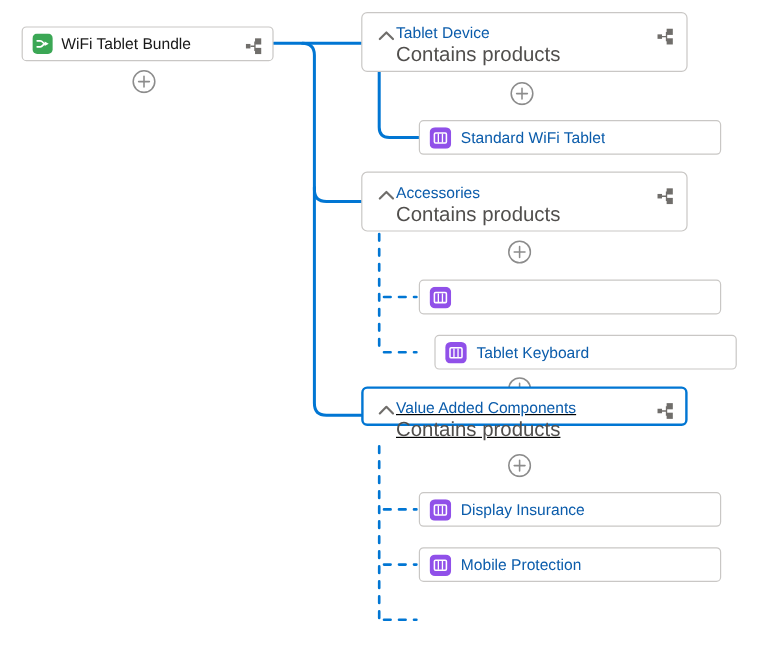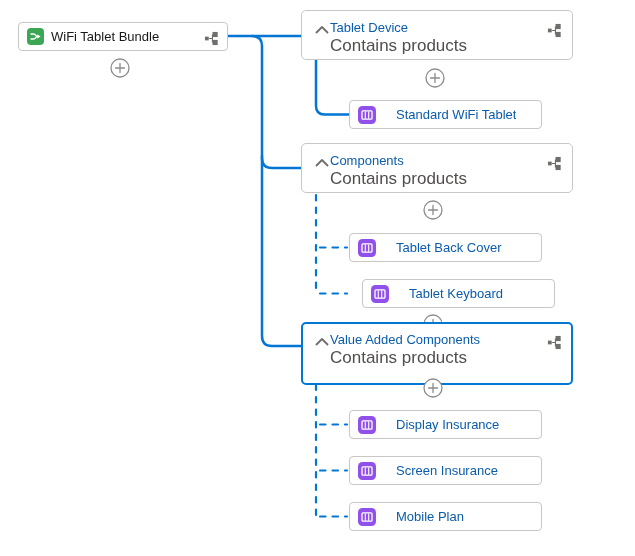--- a/index.html
+++ b/index.html
@@ -16,21 +16,21 @@
   .root-node{left:18px;top:22px;width:210px;height:29px;display:flex;align-items:center;gap:7px;padding:0 8px;}
   .root-label{flex:1;font-size:13px;font-weight:500;color:var(--root-text);white-space:nowrap;overflow:hidden;}
   .group-node{left:301px;width:272px;height:50px;border-radius:5px;display:flex;align-items:flex-start;padding:8px 10px 0 12px;}
   .group-node.selected{border:2px solid var(--selected-border-blue);padding:7px 9px 0 11px;}
   .chevron-btn{background:none;border:none;padding:0;margin:4px 0 0 0;width:16px;height:12px;cursor:pointer;line-height:0;}
   .group-text{flex:1;}
   .group-title{font-size:13px;font-weight:500;line-height:17px;color:var(--link-text-blue);cursor:pointer;white-space:nowrap;}
   .group-subtitle{font-size:17px;line-height:13px;margin-top:3px;color:var(--subtitle-gray);white-space:nowrap;}
   .share-icon{width:15px;height:15px;margin-top:3px;line-height:0;cursor:pointer;}
   .group-node .share-icon{margin-top:4px;}
-  .child-node{width:193px;height:29px;display:flex;align-items:center;gap:20px;padding:0 8px;}
+  .child-node{width:252px;height:29px;display:flex;align-items:center;gap:8px;padding:0 8px;}
   .child-label{font-size:13px;font-weight:500;color:var(--link-text-blue);white-space:nowrap;overflow:hidden;}
   .prod-icon{width:18px;height:18px;line-height:0;flex:none;}
   .bundle-icon{width:17px;height:17px;line-height:0;flex:none;}
   .plus-btn{position:absolute;width:20px;height:20px;padding:0;border:none;background:transparent;cursor:pointer;line-height:0;z-index:2;}
   .plus-btn.behind{z-index:1;}
 </style>
 </head>
 <body>
 
 <div id="canvas">
@@ -122,21 +122,21 @@
     <span class="child-label">Standard WiFi Tablet</span>
   </div>
 
   <div class="node group-node" style="top:143px;">
     <button class="chevron-btn">
       <svg width="14" height="9" viewBox="0 0 14 9">
           <path d="M1.5 7.5 L7 2 L12.5 7.5" stroke="var(--icon-gray)" stroke-width="1.8" fill="none" stroke-linecap="round" stroke-linejoin="round"></path>
         </svg>
     </button>
     <div class="group-text">
-      <div class="group-title">Components</div>
+      <div class="group-title">Accessories</div>
       <div class="group-subtitle">Contains products</div>
     </div>
     <span class="share-icon">
       <svg width="15" height="15" viewBox="0 0 15 16">
         <rect x="0.5" y="6" width="4" height="4" fill="var(--icon-gray)"></rect>
         <path d="M4.5 8 H8.5 M8.5 3.8 V12.2" stroke="var(--icon-gray)" stroke-width="1.2" fill="none"></path>
         <rect x="8.6" y="1" width="5.5" height="5.5" fill="var(--icon-gray)"></rect>
         <rect x="8.6" y="9.5" width="5.5" height="5.5" fill="var(--icon-gray)"></rect>
       </svg>
     </span>
@@ -150,35 +150,34 @@
   </button>
 
   <div class="node child-node" style="left:349px;top:233px;">
     <span class="prod-icon">
       <svg width="18" height="18" viewBox="0 0 18 18">
         <rect x="0" y="0" width="18" height="18" rx="4.5" fill="var(--product-icon-purple)"></rect>
         <rect x="4" y="4.8" width="10" height="8.4" rx="1" fill="none" stroke="#fff" stroke-width="1.3"></rect>
         <path d="M7.3 5.5 V12.7 M10.7 5.5 V12.7" stroke="#fff" stroke-width="1.1"></path>
       </svg>
     </span>
-    <span class="child-label">Tablet Back Cover</span>
   </div>
 
   <div class="node child-node" style="left:362px;top:279px;">
     <span class="prod-icon">
       <svg width="18" height="18" viewBox="0 0 18 18">
         <rect x="0" y="0" width="18" height="18" rx="4.5" fill="var(--product-icon-purple)"></rect>
         <rect x="4" y="4.8" width="10" height="8.4" rx="1" fill="none" stroke="#fff" stroke-width="1.3"></rect>
         <path d="M7.3 5.5 V12.7 M10.7 5.5 V12.7" stroke="#fff" stroke-width="1.1"></path>
       </svg>
     </span>
     <span class="child-label">Tablet Keyboard</span>
   </div>
 
-  <div class="node group-node selected" style="top:322px;height:63px;">
+  <div class="node group-node selected" style="top:322px;height:33px;text-decoration:underline;">
     <button class="chevron-btn">
       <svg width="14" height="9" viewBox="0 0 14 9">
           <path d="M1.5 7.5 L7 2 L12.5 7.5" stroke="var(--icon-gray)" stroke-width="1.8" fill="none" stroke-linecap="round" stroke-linejoin="round"></path>
         </svg>
     </button>
     <div class="group-text">
       <div class="group-title">Value Added Components</div>
       <div class="group-subtitle">Contains products</div>
     </div>
     <span class="share-icon">
@@ -210,27 +209,17 @@
   </div>
 
   <div class="node child-node" style="left:349px;top:456px;">
     <span class="prod-icon">
       <svg width="18" height="18" viewBox="0 0 18 18">
         <rect x="0" y="0" width="18" height="18" rx="4.5" fill="var(--product-icon-purple)"></rect>
         <rect x="4" y="4.8" width="10" height="8.4" rx="1" fill="none" stroke="#fff" stroke-width="1.3"></rect>
         <path d="M7.3 5.5 V12.7 M10.7 5.5 V12.7" stroke="#fff" stroke-width="1.1"></path>
       </svg>
     </span>
-    <span class="child-label">Screen Insurance</span>
-  </div>
-
-  <div class="node child-node" style="left:349px;top:502px;">
-    <span class="prod-icon">
-      <svg width="18" height="18" viewBox="0 0 18 18">
-        <rect x="0" y="0" width="18" height="18" rx="4.5" fill="var(--product-icon-purple)"></rect>
-        <rect x="4" y="4.8" width="10" height="8.4" rx="1" fill="none" stroke="#fff" stroke-width="1.3"></rect>
-        <path d="M7.3 5.5 V12.7 M10.7 5.5 V12.7" stroke="#fff" stroke-width="1.1"></path>
-      </svg>
-    </span>
-    <span class="child-label">Mobile Plan</span>
-  </div>
+    <span class="child-label">Mobile Protection</span>
+  </div>
+
 
 </div>
 
 </body></html>

